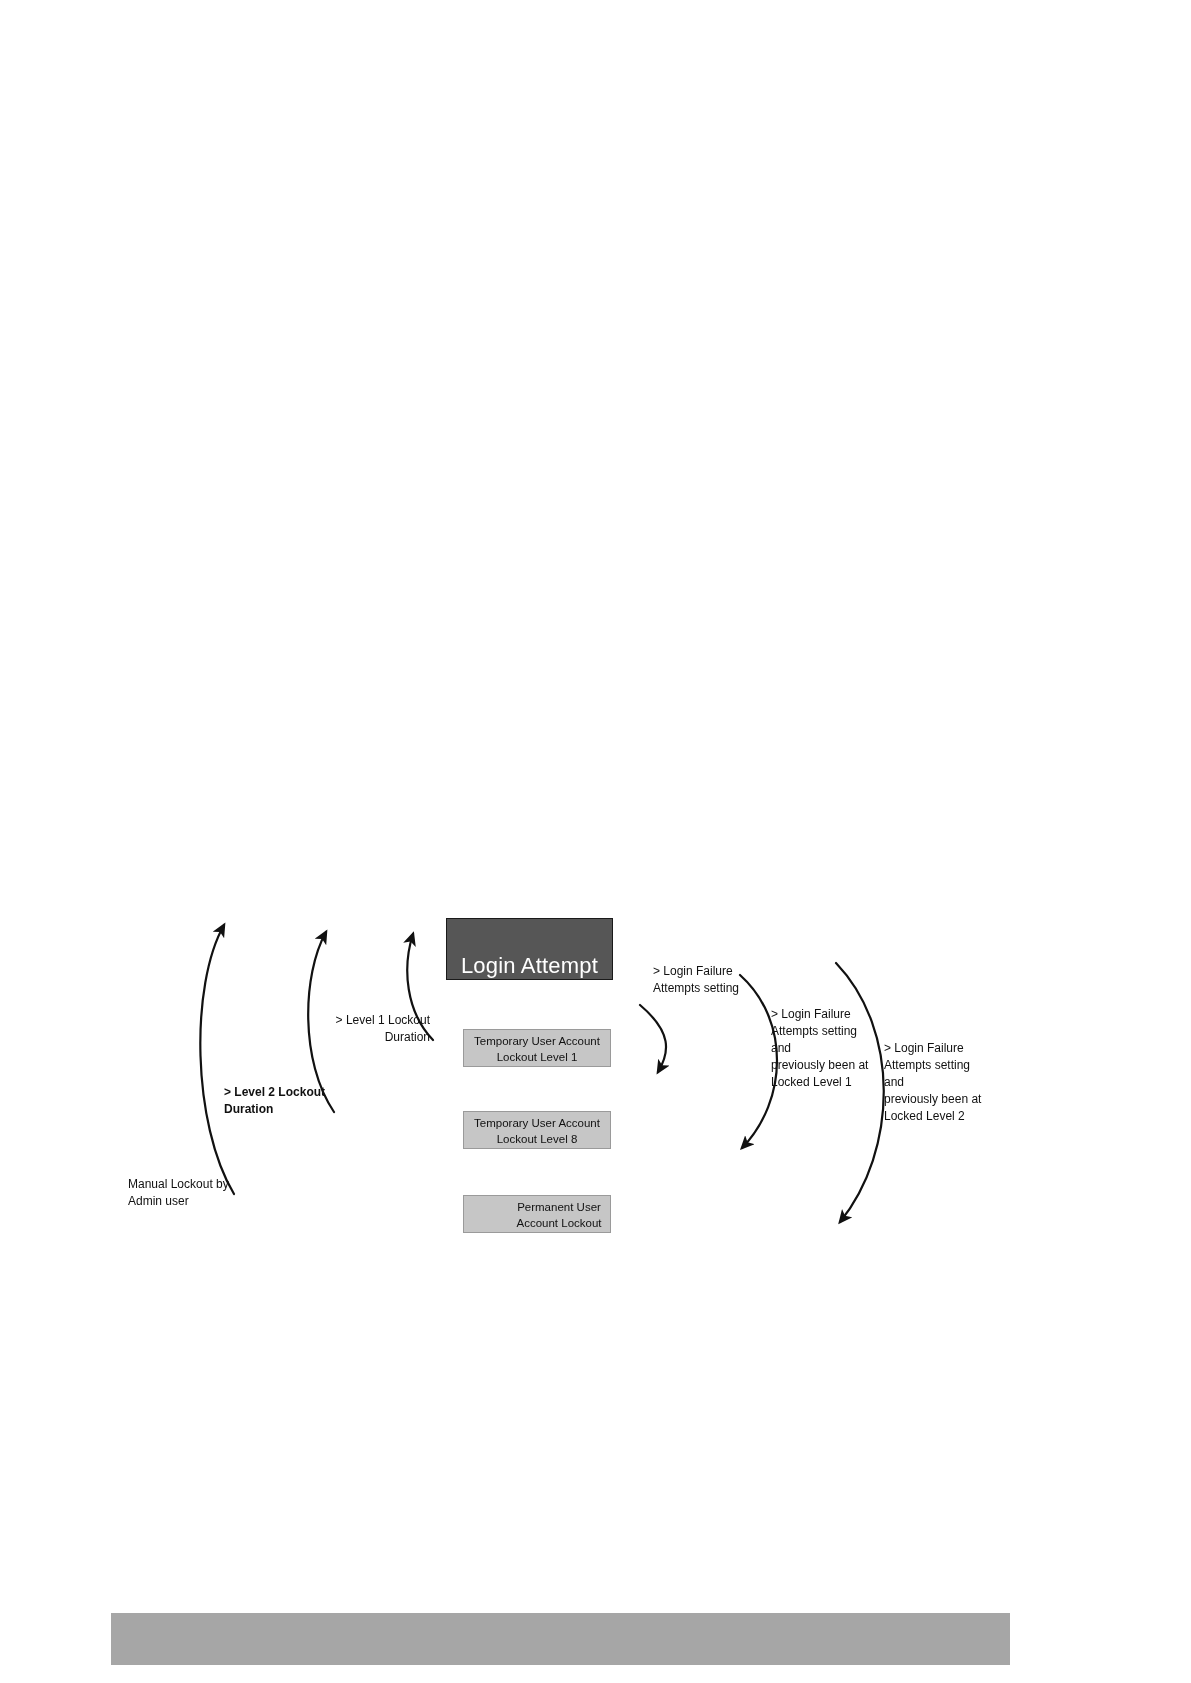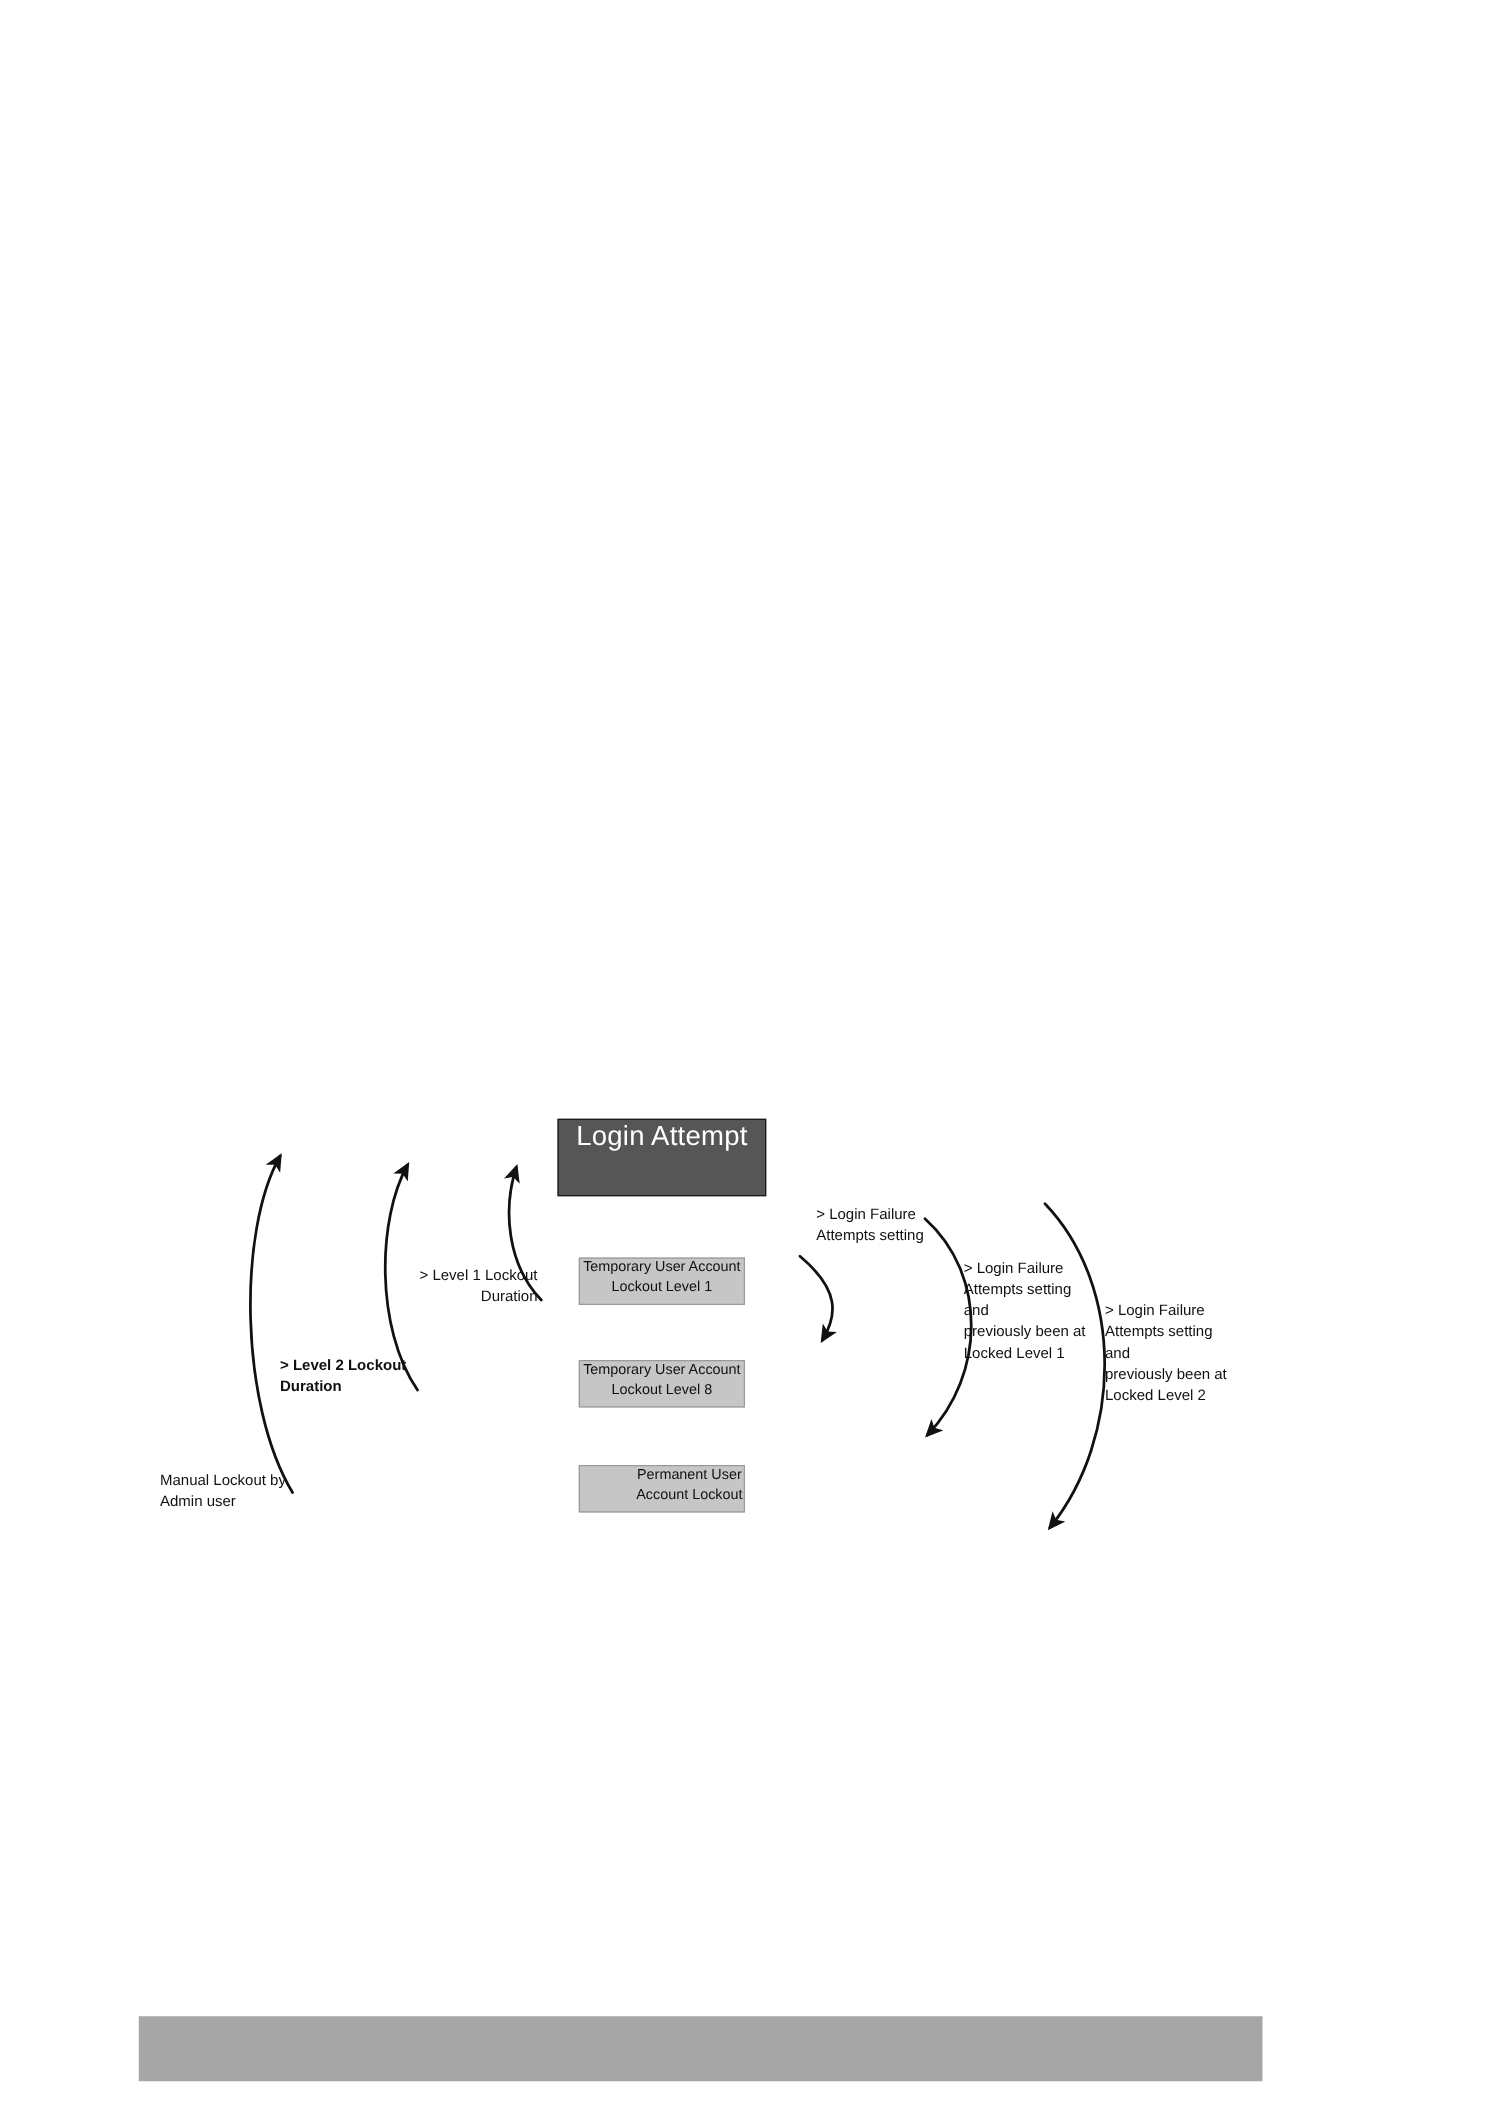--- a/index.html
+++ b/index.html
@@ -37,23 +37,24 @@
     width: 1191px;
     height: 1683px;
     pointer-events: none;
   }
   #diagram svg { display: block; }
 
   .node-box {
     position: absolute;
     box-sizing: border-box;
     display: flex;
-    align-items: flex-start;
+    align-items: flex-end;
     justify-content: center;
     text-align: center;
+    margin-top: 23px;
   }
 
   #node-login-attempt {
     left: 446px;
     top: 895px;
     width: 167px;
     height: 62px;
     background: #565656;
     border: 1px solid #1a1a1a;
     color: #ffffff;
@@ -61,21 +62,21 @@
     font-weight: 400;
     letter-spacing: 0.2px;
   }
 
   .node-lock {
     background: #c6c6c6;
     border: 1px solid #9a9a9a;
     color: #111111;
     font-size: 11.5px;
     line-height: 1.38;
-    width: 133px;
+    width: 148px;
     height: 38px;
     left: 463px;
   }
   #node-temp-level-1 { top: 1006px; }
   #node-temp-level-2 { top: 1088px; }
   #node-permanent    { top: 1172px; padding-left: 44px; }
 
   .edge-label {
     position: absolute;
     font-size: 12px;

